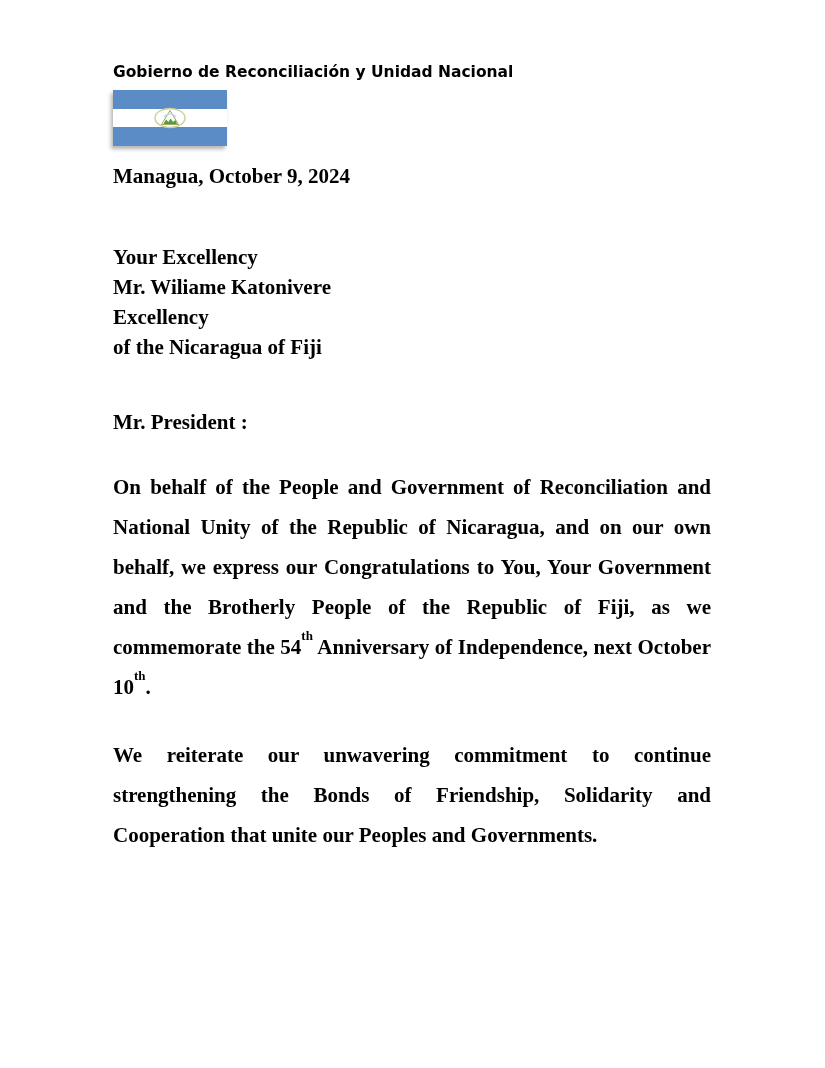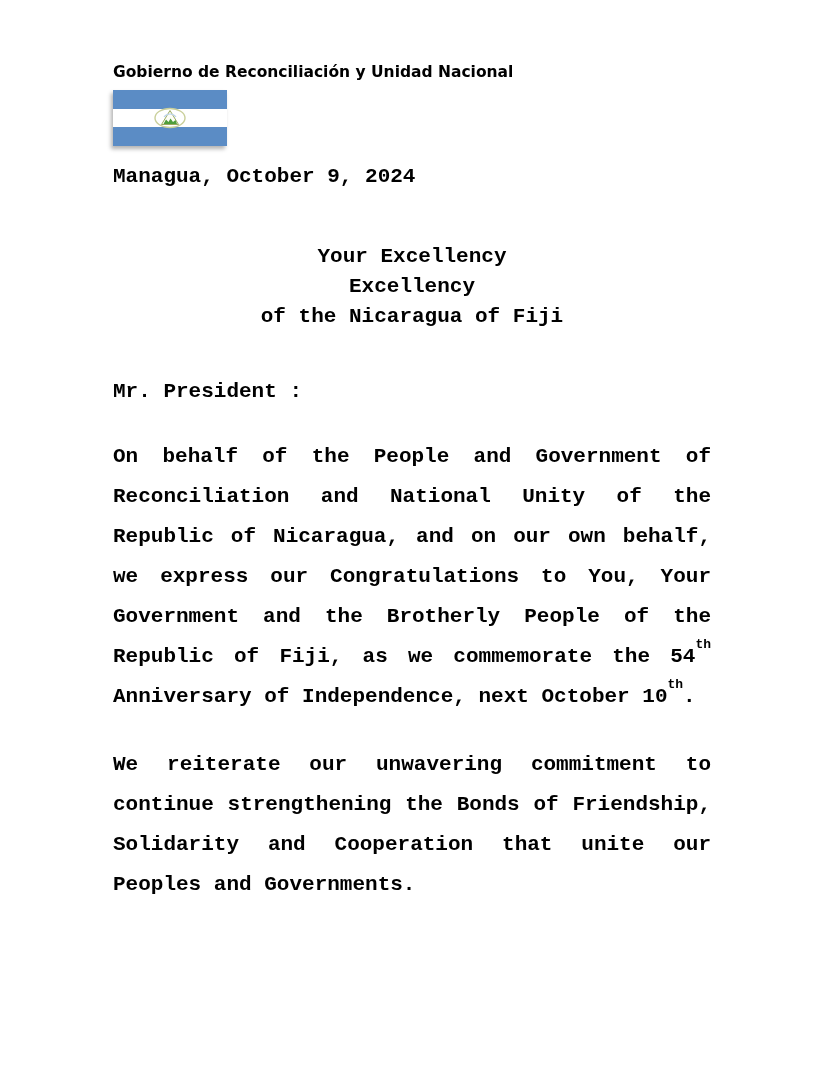--- a/index.html
+++ b/index.html
@@ -22,35 +22,34 @@
     color: #000000;
   }
   .flag {
     display: block;
     margin-top: 7px;
     width: 114px;
     height: 56px;
     box-shadow: -2px 3px 4px rgba(0,0,0,0.30);
   }
   .mono {
-    font-family: Liberation Mono, monospace;
+    font-family: Liberation Serif, serif;
     font-weight: bold;
     color: #000000;
   }
   .dateline {
     margin-top: 20px;
     font-size: 21px;
     line-height: 21px;
     white-space: nowrap;
   }
   .addressee {
     margin-top: 55px;
     font-size: 21px;
     line-height: 30px;
-    text-align: center;
   }
   .salutation {
     margin-top: 45px;
     font-size: 21px;
     line-height: 30px;
   }
   .body-para {
     margin: 30px 0 0 0;
     font-size: 21px;
     line-height: 40px;
@@ -84,20 +83,21 @@
       <polygon points="57,20.5 48.5,34.5 65.5,34.5" fill="none" stroke-width="1" stroke="#9aaa60"></polygon>
       <path d="M51 27 A7.5 7.5 0 0 1 63 27" fill="none" stroke-width="1.2" stroke="#bcd2ea"></path>
       <polygon points="50.5,34 53,29.5 55.5,32 57.5,28.5 60,32 62.5,30 64,34" fill="#4e9e3b"></polygon>
     </g>
   </svg>
 
   <div class="mono dateline">Managua, October 9, 2024</div>
 
   <div class="mono addressee">
     <div>Your Excellency</div>
+    <div>Mr. Wiliame Katonivere</div>
     <div>Excellency</div>
     <div>of the Nicaragua of Fiji</div>
   </div>
 
   <div class="mono salutation">Mr. President :</div>
 
   <p class="mono body-para"><span>On behalf of the People and Government of Reconciliation and National Unity of the Republic of Nicaragua, and on our own behalf, we express our Congratulations to You, Your Government and the Brotherly People of the Republic of Fiji, as we commemorate the 54</span><sup class="ord">th</sup><span> Anniversary of Independence, next October 10</span><sup class="ord">th</sup><span>.</span></p>
 
   <p class="mono body-para">We reiterate our unwavering commitment to continue strengthening the Bonds of Friendship, Solidarity and Cooperation that unite our Peoples and Governments.</p>
 

